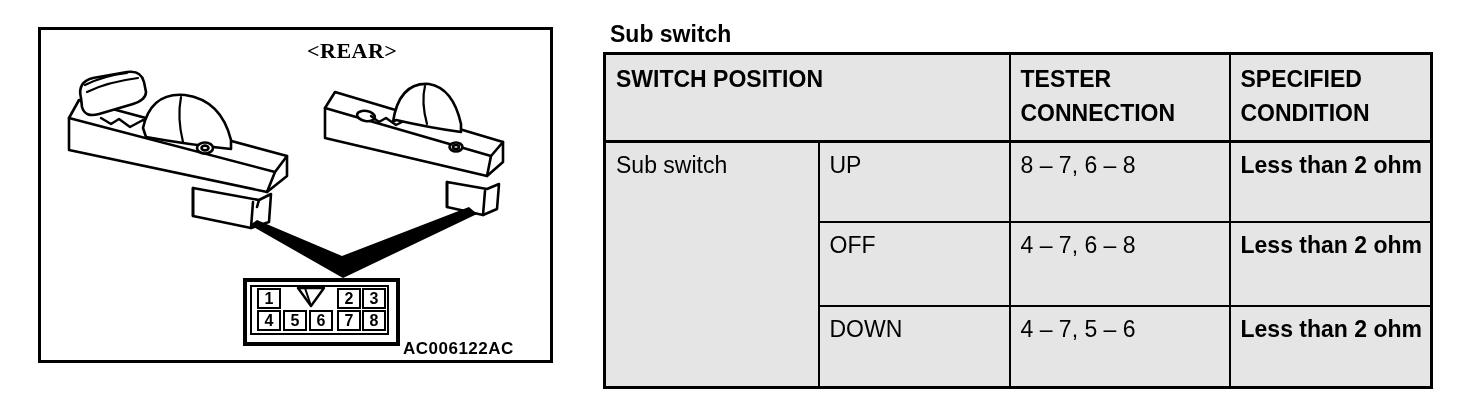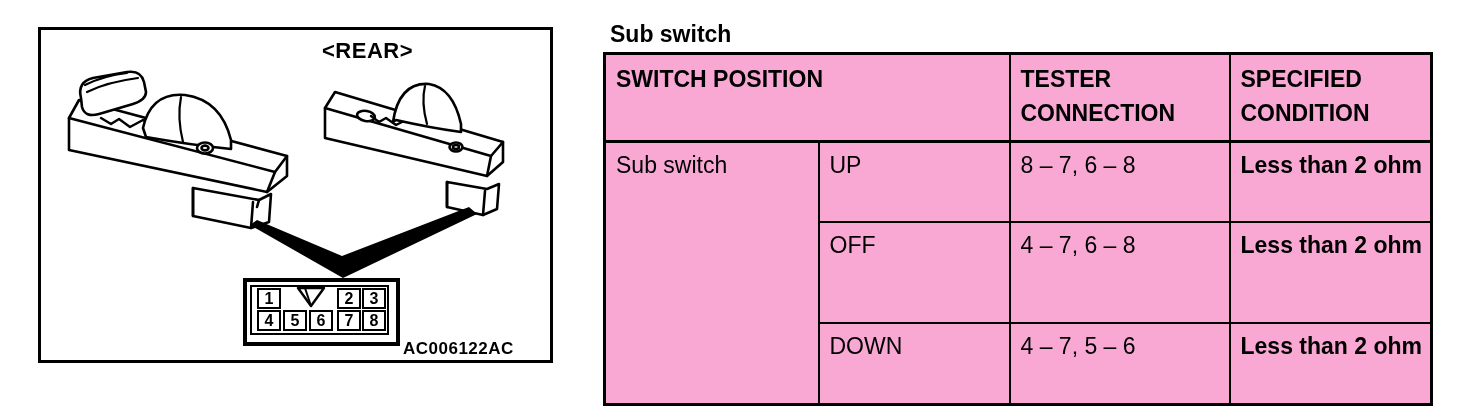--- a/index.html
+++ b/index.html
@@ -24,21 +24,21 @@
     border: 3px solid #000;
   }
   .fig-label {
     position: absolute;
     font-size: 22px;
     font-weight: bold;
     letter-spacing: 0.5px;
     white-space: nowrap;
   }
   .fig-label.front { left: 4px; top: 9px; }
-  .fig-label.rear  { left: 281px; top: 8px; }
+  .fig-label.rear  { left: 266px; top: 8px; font-family: Liberation Serif, serif; }
 
   .fig-svg { position: absolute; left: 0; top: 0; }
 
   .figure-code {
     position: absolute;
     left: 362px; top: 309px;
     font-size: 17px;
     font-weight: bold;
     letter-spacing: 0.5px;
     white-space: nowrap;
@@ -78,21 +78,21 @@
     position: absolute;
     left: 610px; top: 21px;
     font-size: 23px;
     font-weight: bold;
   }
   table.spec {
     position: absolute;
     left: 603px; top: 52px;
     border-collapse: collapse;
     table-layout: fixed;
-    background: #f9a8d4;
+    background: #e5e5e5;
   }
   table.spec, table.spec th, table.spec td {
     border: 2px solid #000;
   }
   table.spec { border-width: 3px; }
   table.spec th {
     border-bottom-width: 3px;
   }
   table.spec th, table.spec td {
     vertical-align: top;
@@ -198,21 +198,21 @@
       <th colspan="2">SWITCH POSITION</th>
       <th>TESTER CONNECTION</th>
       <th>SPECIFIED CONDITION</th>
     </tr>
     <tr style="height:80px">
       <td rowspan="3">Sub switch</td>
       <td>UP</td>
       <td>8 – 7, 6 – 8</td>
       <td class="cond">Less than 2 ohm</td>
     </tr>
-    <tr style="height:101px">
+    <tr style="height:84px">
       <td>OFF</td>
       <td>4 – 7, 6 – 8</td>
       <td class="cond">Less than 2 ohm</td>
     </tr>
     <tr style="height:82px">
       <td>DOWN</td>
       <td>4 – 7, 5 – 6</td>
       <td class="cond">Less than 2 ohm</td>
     </tr>
   </tbody>

